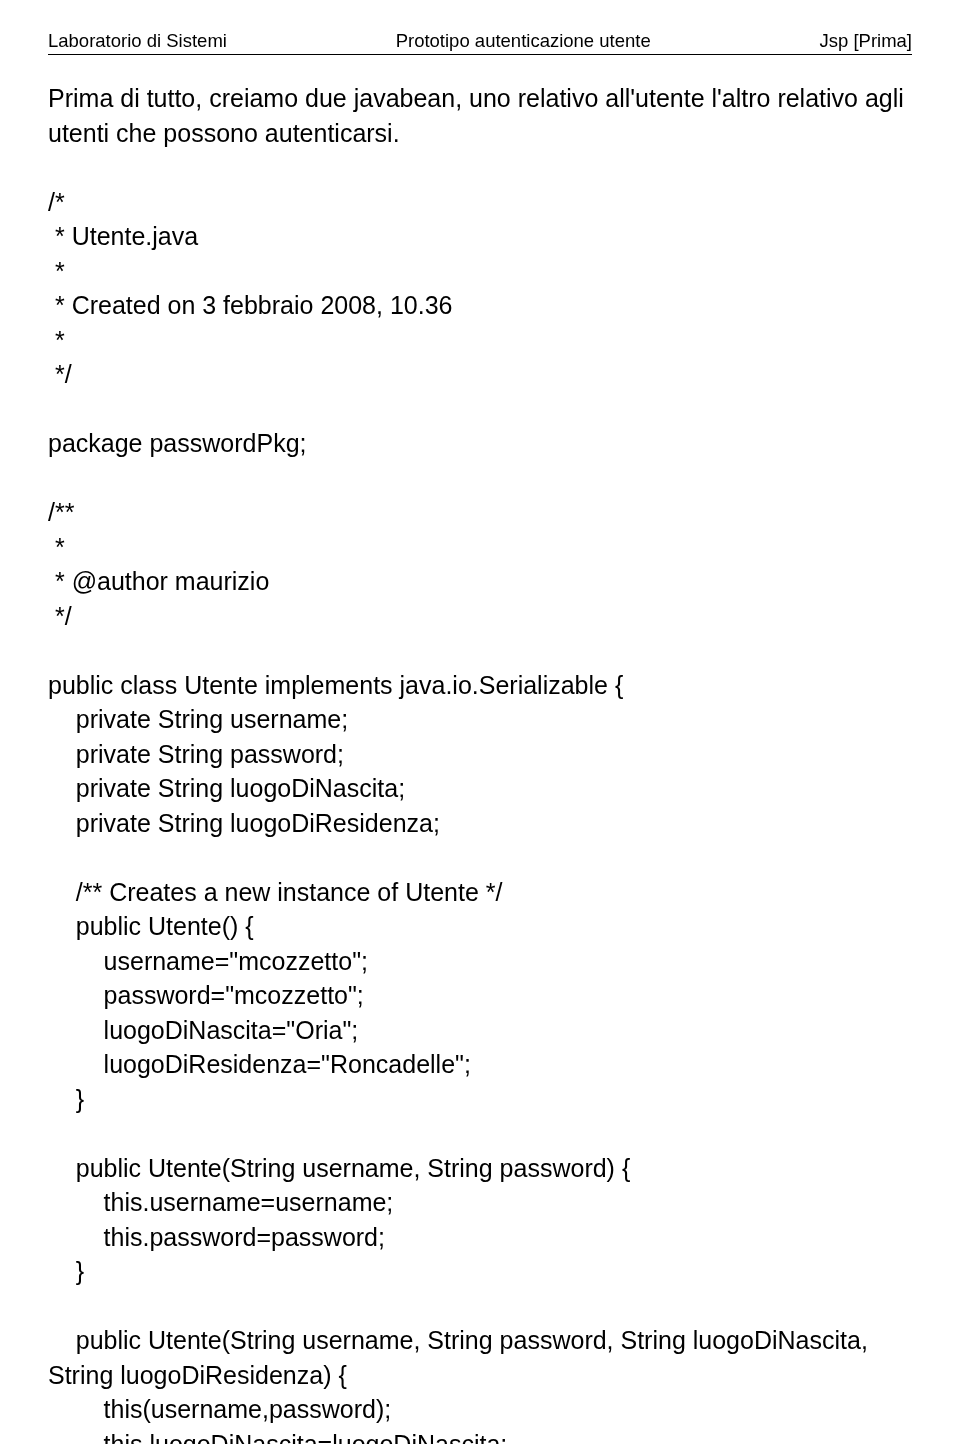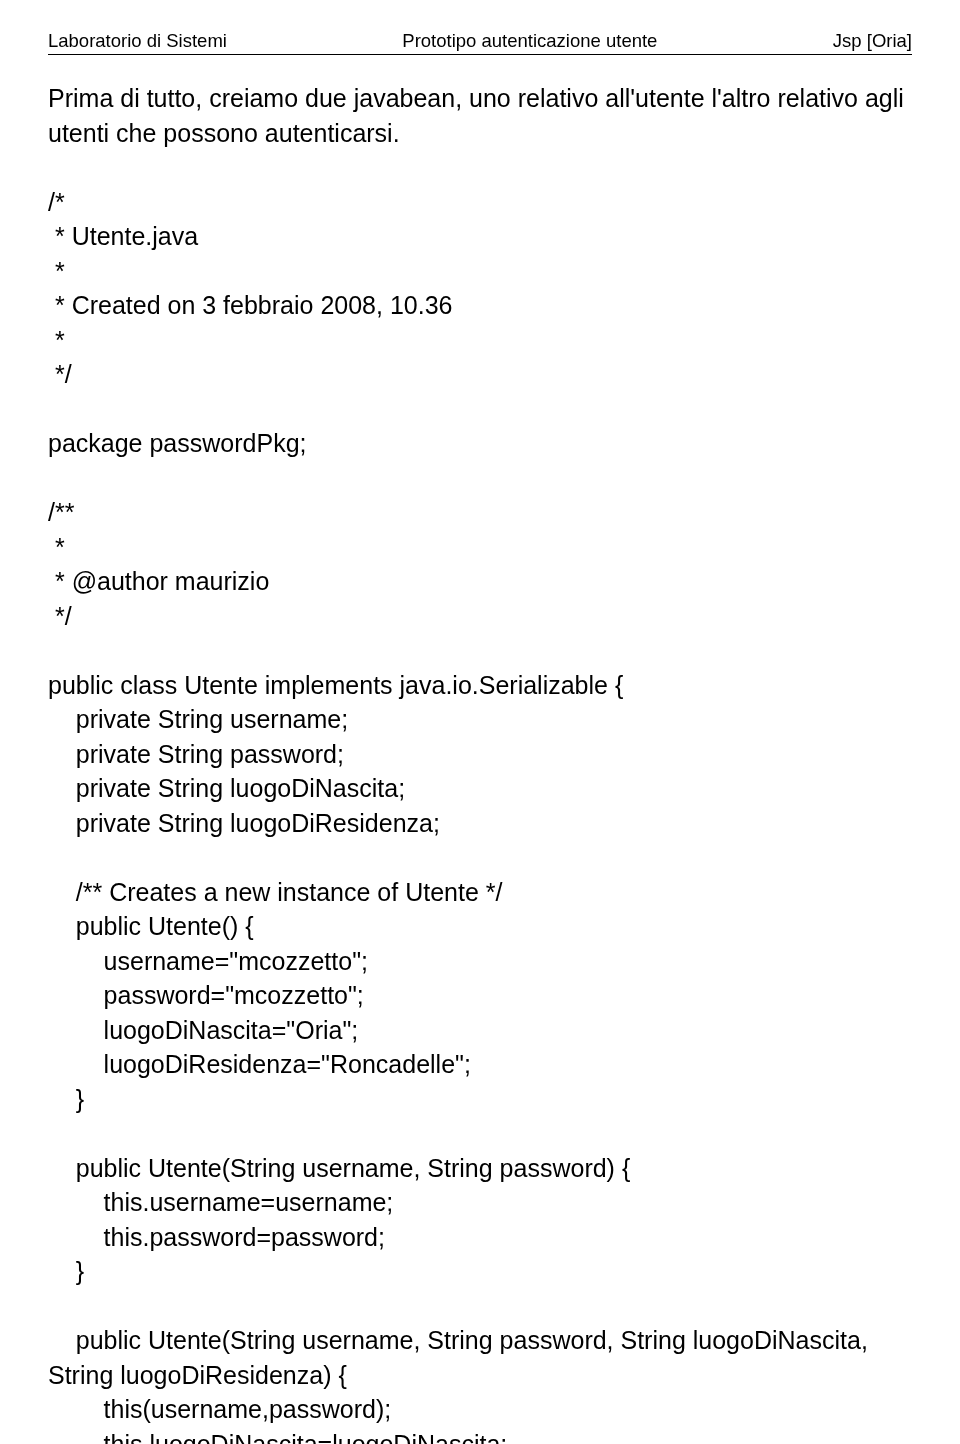--- a/index.html
+++ b/index.html
@@ -45,21 +45,21 @@
   }
 </style>
 </head>
 <body>
 
 <div class="page">
 
   <div class="header-row">
     <div class="header-left">Laboratorio di Sistemi</div>
     <div class="header-center">Prototipo autenticazione utente</div>
-    <div class="header-right">Jsp [Oria]</div>
+    <div class="header-right">Jsp [Prima]</div>
   </div>
 
   <div class="body-text">Prima di tutto, creiamo due javabean, uno relativo all'utente l'altro relativo agli utenti che possono autenticarsi.
 
 /*
  * Utente.java
  *
  * Created on 3 febbraio 2008, 10.36
  *
  */

